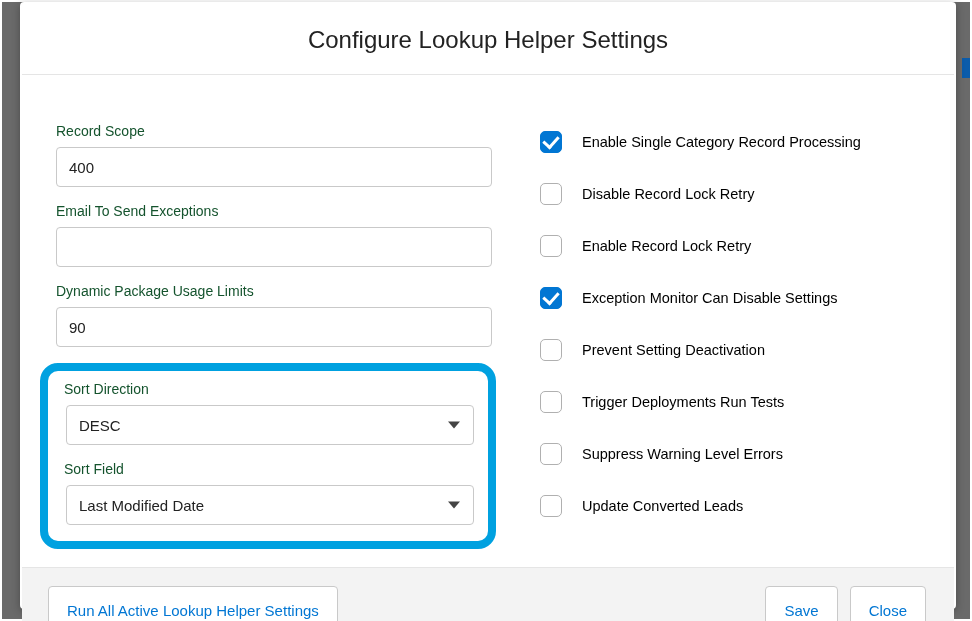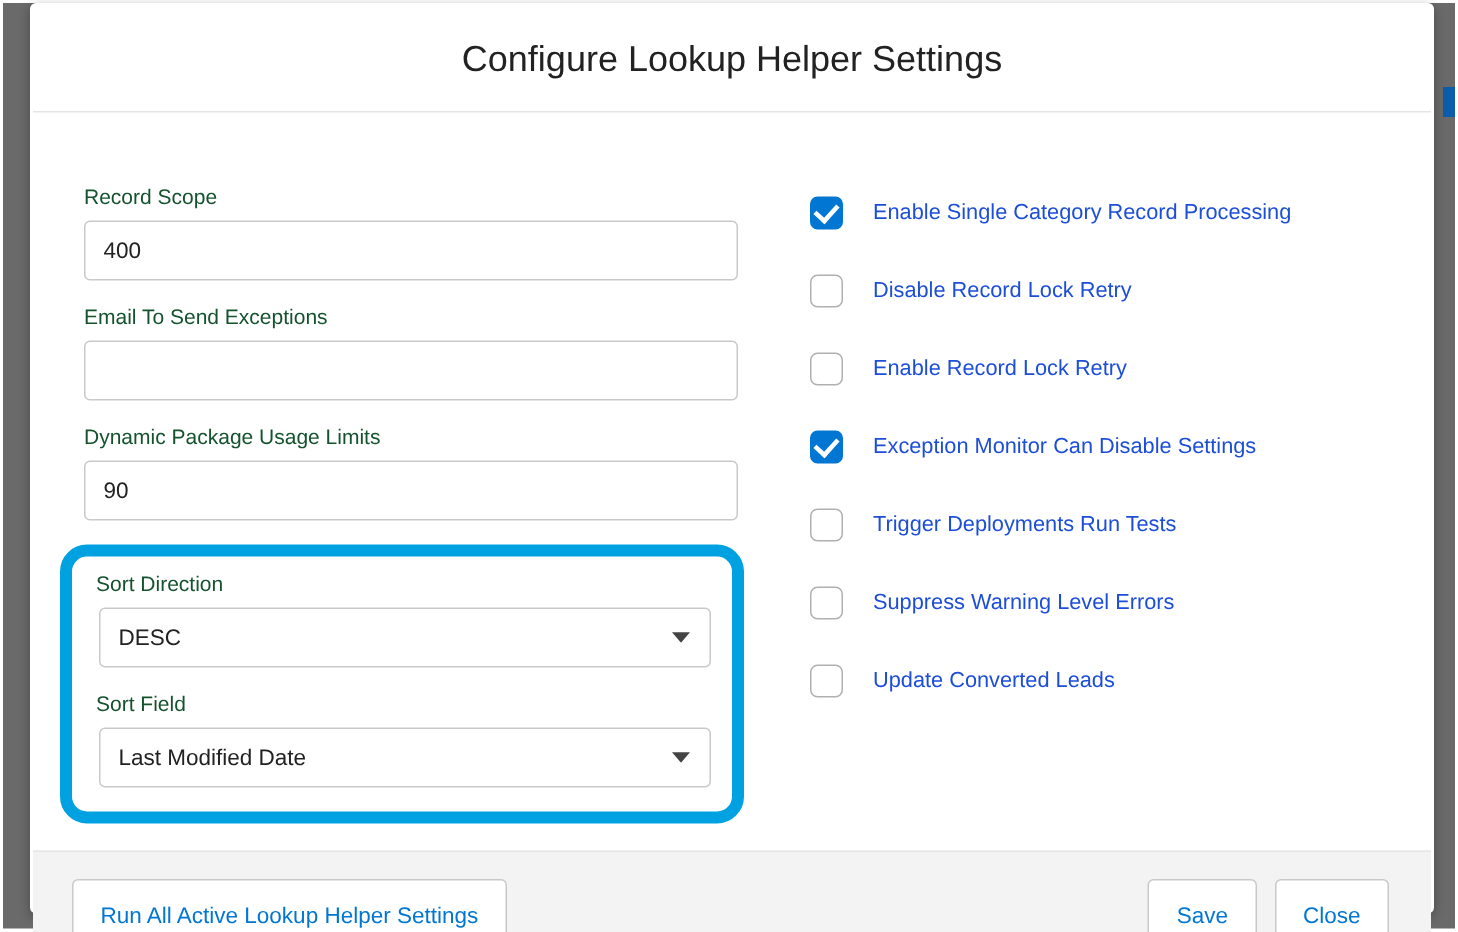--- a/index.html
+++ b/index.html
@@ -86,21 +86,21 @@
   }
   .chk.checked::after {
     content: "";
     position: absolute;
     left: 5px; top: 1px;
     width: 7px; height: 12px;
     border: solid #fff;
     border-width: 0 3px 3px 0;
     transform: rotate(42deg);
   }
-  .chk-label { font-size: 14.5px; color: #1d4ed8; }
+  .chk-label { font-size: 14.5px; color: #000000; }
   .modal-footer {
     border-top: 1px solid #e5e5e5;
     background: #f3f3f3;
     padding: 14px 24px;
     display: flex;
     align-items: center;
     justify-content: space-between;
   }
   .btn {
     height: 48px;
@@ -176,20 +176,24 @@
       <div class="chk-row">
         <div class="chk"></div>
         <span class="chk-label">Enable Record Lock Retry</span>
       </div>
       <div class="chk-row">
         <div class="chk checked"></div>
         <span class="chk-label">Exception Monitor Can Disable Settings</span>
       </div>
       <div class="chk-row">
         <div class="chk"></div>
+        <span class="chk-label">Prevent Setting Deactivation</span>
+      </div>
+      <div class="chk-row">
+        <div class="chk"></div>
         <span class="chk-label">Trigger Deployments Run Tests</span>
       </div>
       <div class="chk-row">
         <div class="chk"></div>
         <span class="chk-label">Suppress Warning Level Errors</span>
       </div>
       <div class="chk-row">
         <div class="chk"></div>
         <span class="chk-label">Update Converted Leads</span>
       </div>

